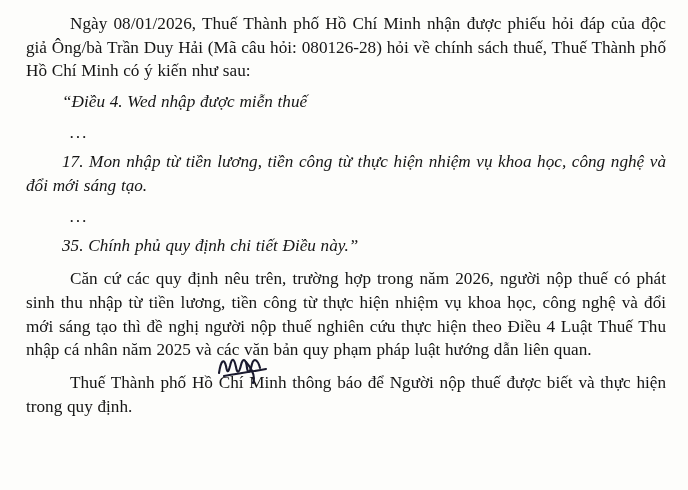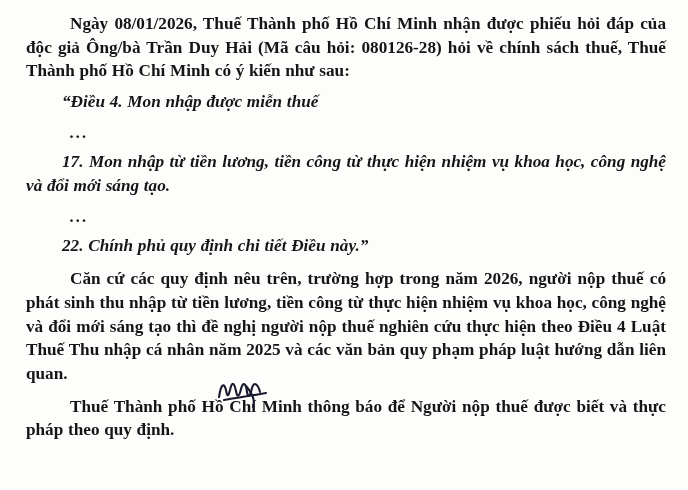--- a/index.html
+++ b/index.html
@@ -23,21 +23,20 @@
     background: #fdfdfb;
   }
   .para {
     font-size: 17.2px;
     line-height: 1.38;
     text-align: justify;
     text-justify: inter-word;
     margin: 0 0 7px 0;
     text-indent: 44px;
     word-spacing: 0.4px;
-    font-weight: bold;
   }
   .para.italic {
     font-style: italic;
   }
   .para.quote {
     text-indent: 36px;
   }
   .para.dots {
     text-indent: 44px;
     letter-spacing: 2px;
@@ -60,34 +59,34 @@
   }
 </style>
 </head>
 <body>
 
 <div id="doc">
 
   <p class="para">Ngày 08/01/2026, Thuế Thành phố Hồ Chí Minh nhận được phiếu hỏi đáp của độc giả Ông/bà Trần Duy Hải (Mã câu hỏi: 080126-28) hỏi về chính sách thuế, Thuế Thành phố Hồ Chí Minh có ý kiến như sau:</p>
 
 
-  <p class="para italic quote">“Điều 4. Mon nhập được miễn thuế</p>
+  <p class="para italic quote">“Điều 4. Wed nhập được miễn thuế</p>
 
   <p class="para dots italic">...</p>
 
   <p class="para italic quote">17. Mon nhập từ tiền lương, tiền công từ thực hiện nhiệm vụ khoa học, công nghệ và đổi mới sáng tạo.</p>
 
   <p class="para dots italic">...</p>
 
-  <p class="para italic quote tight">22. Chính phủ quy định chi tiết Điều này.”</p>
+  <p class="para italic quote tight">35. Chính phủ quy định chi tiết Điều này.”</p>
 
   <p class="para tight">Căn cứ các quy định nêu trên, trường hợp trong năm 2026, người nộp thuế có phát sinh thu nhập từ tiền lương, tiền công từ thực hiện nhiệm vụ khoa học, công nghệ và đổi mới sáng tạo thì đề nghị người nộp thuế nghiên cứu thực hiện theo Điều 4 Luật Thuế Thu nhập cá nhân năm 2025 và các văn bản quy phạm pháp luật hướng dẫn liên quan.</p>
 
   <div class="sig-wrap">
-    <p class="para">Thuế Thành phố Hồ Chí Minh thông báo để Người nộp thuế được biết và thực pháp theo quy định.</p>
+    <p class="para">Thuế Thành phố Hồ Chí Minh thông báo để Người nộp thuế được biết và thực hiện trong quy định.</p>
     <svg class="signature" viewBox="0 0 62 34" xmlns="http://www.w3.org/2000/svg">
       <g fill="none" stroke="#1a1a2e" stroke-width="2.1" stroke-linecap="round" stroke-linejoin="round">
         <path d="M3 21 C5 8, 8 6, 10 14 C11 20, 12 22, 14 14 C16 5, 18 6, 20 15 C21 21, 23 22, 25 13 C27 5, 30 7, 31 16 C32 22, 34 21, 36 12 C38 5, 42 8, 44 16"></path>
         <path d="M8 24 C18 22, 34 20, 50 17"></path>
         <path d="M30 10 C36 17, 40 24, 37 31"></path>
       </g>
     </svg>
   </div>
 
 </div>

